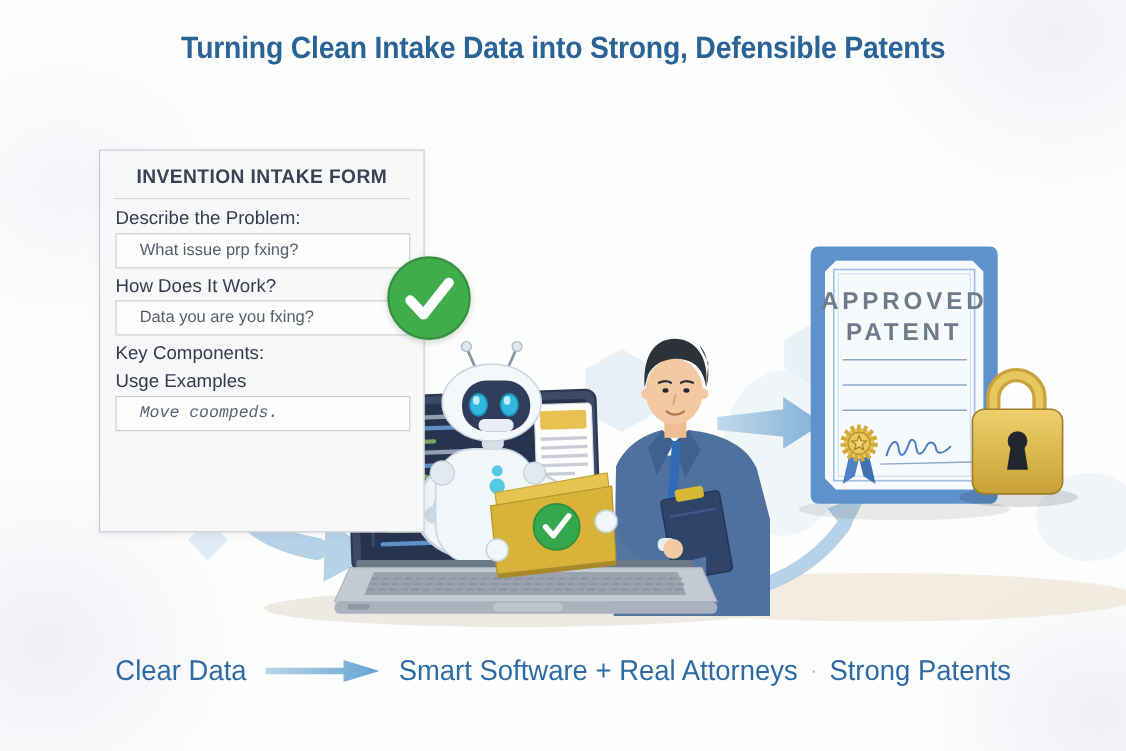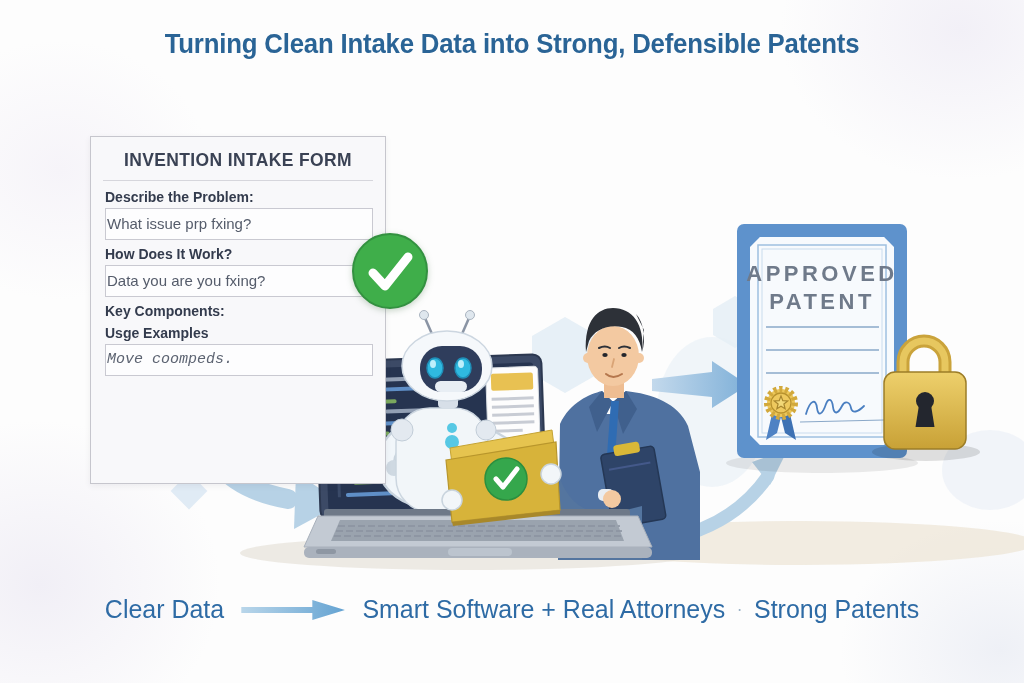--- a/index.html
+++ b/index.html
@@ -26,25 +26,25 @@
     background:#f8f8fa;border:1px solid #c6c6cd;box-shadow:0 2px 6px rgba(60,60,80,.08);
     box-sizing:border-box;
     margin-top:16px;
   }
   .form-header{
     text-align:center;font-size:18px;font-weight:bold;color:#3a4254;
     letter-spacing:.4px;padding:13px 6px 9px 6px;transform:scaleX(.97);
   }
   .form-divider{height:1px;background:#d6d6dc;margin:0 12px 8px 12px;}
   .field-label{
-    font-size:14px;font-weight:bold;color:#333b4d;margin:6px 14px 3px 14px;
+    font-size:17px;font-weight:normal;color:#333b4d;margin:6px 14px 3px 14px;
   }
   .field-input{
     margin:0 12px 5px 14px;border:1px solid #c9c9d1;background:#fdfdfe;
-    padding:6px 1px;font-size:15px;color:#555c6b;min-height:18px;
+    padding:6px 21px;font-size:15px;color:#555c6b;min-height:18px;
   }
   .field-input.italic{font-style:italic;color:#5d6472;font-family:Liberation Mono, monospace;}
 
   .big-check{position:absolute;left:351px;top:232px;width:78px;height:78px;z-index:3;filter:drop-shadow(0 2px 3px rgba(40,90,40,.25));}
 
   .caption{
     position:absolute;left:0;top:594px;width:100%;z-index:2;
     display:flex;justify-content:center;align-items:center;gap:16px;
     font-size:26px;color:#2e6ba5;font-weight:500;transform:scaleX(.96);
   }

